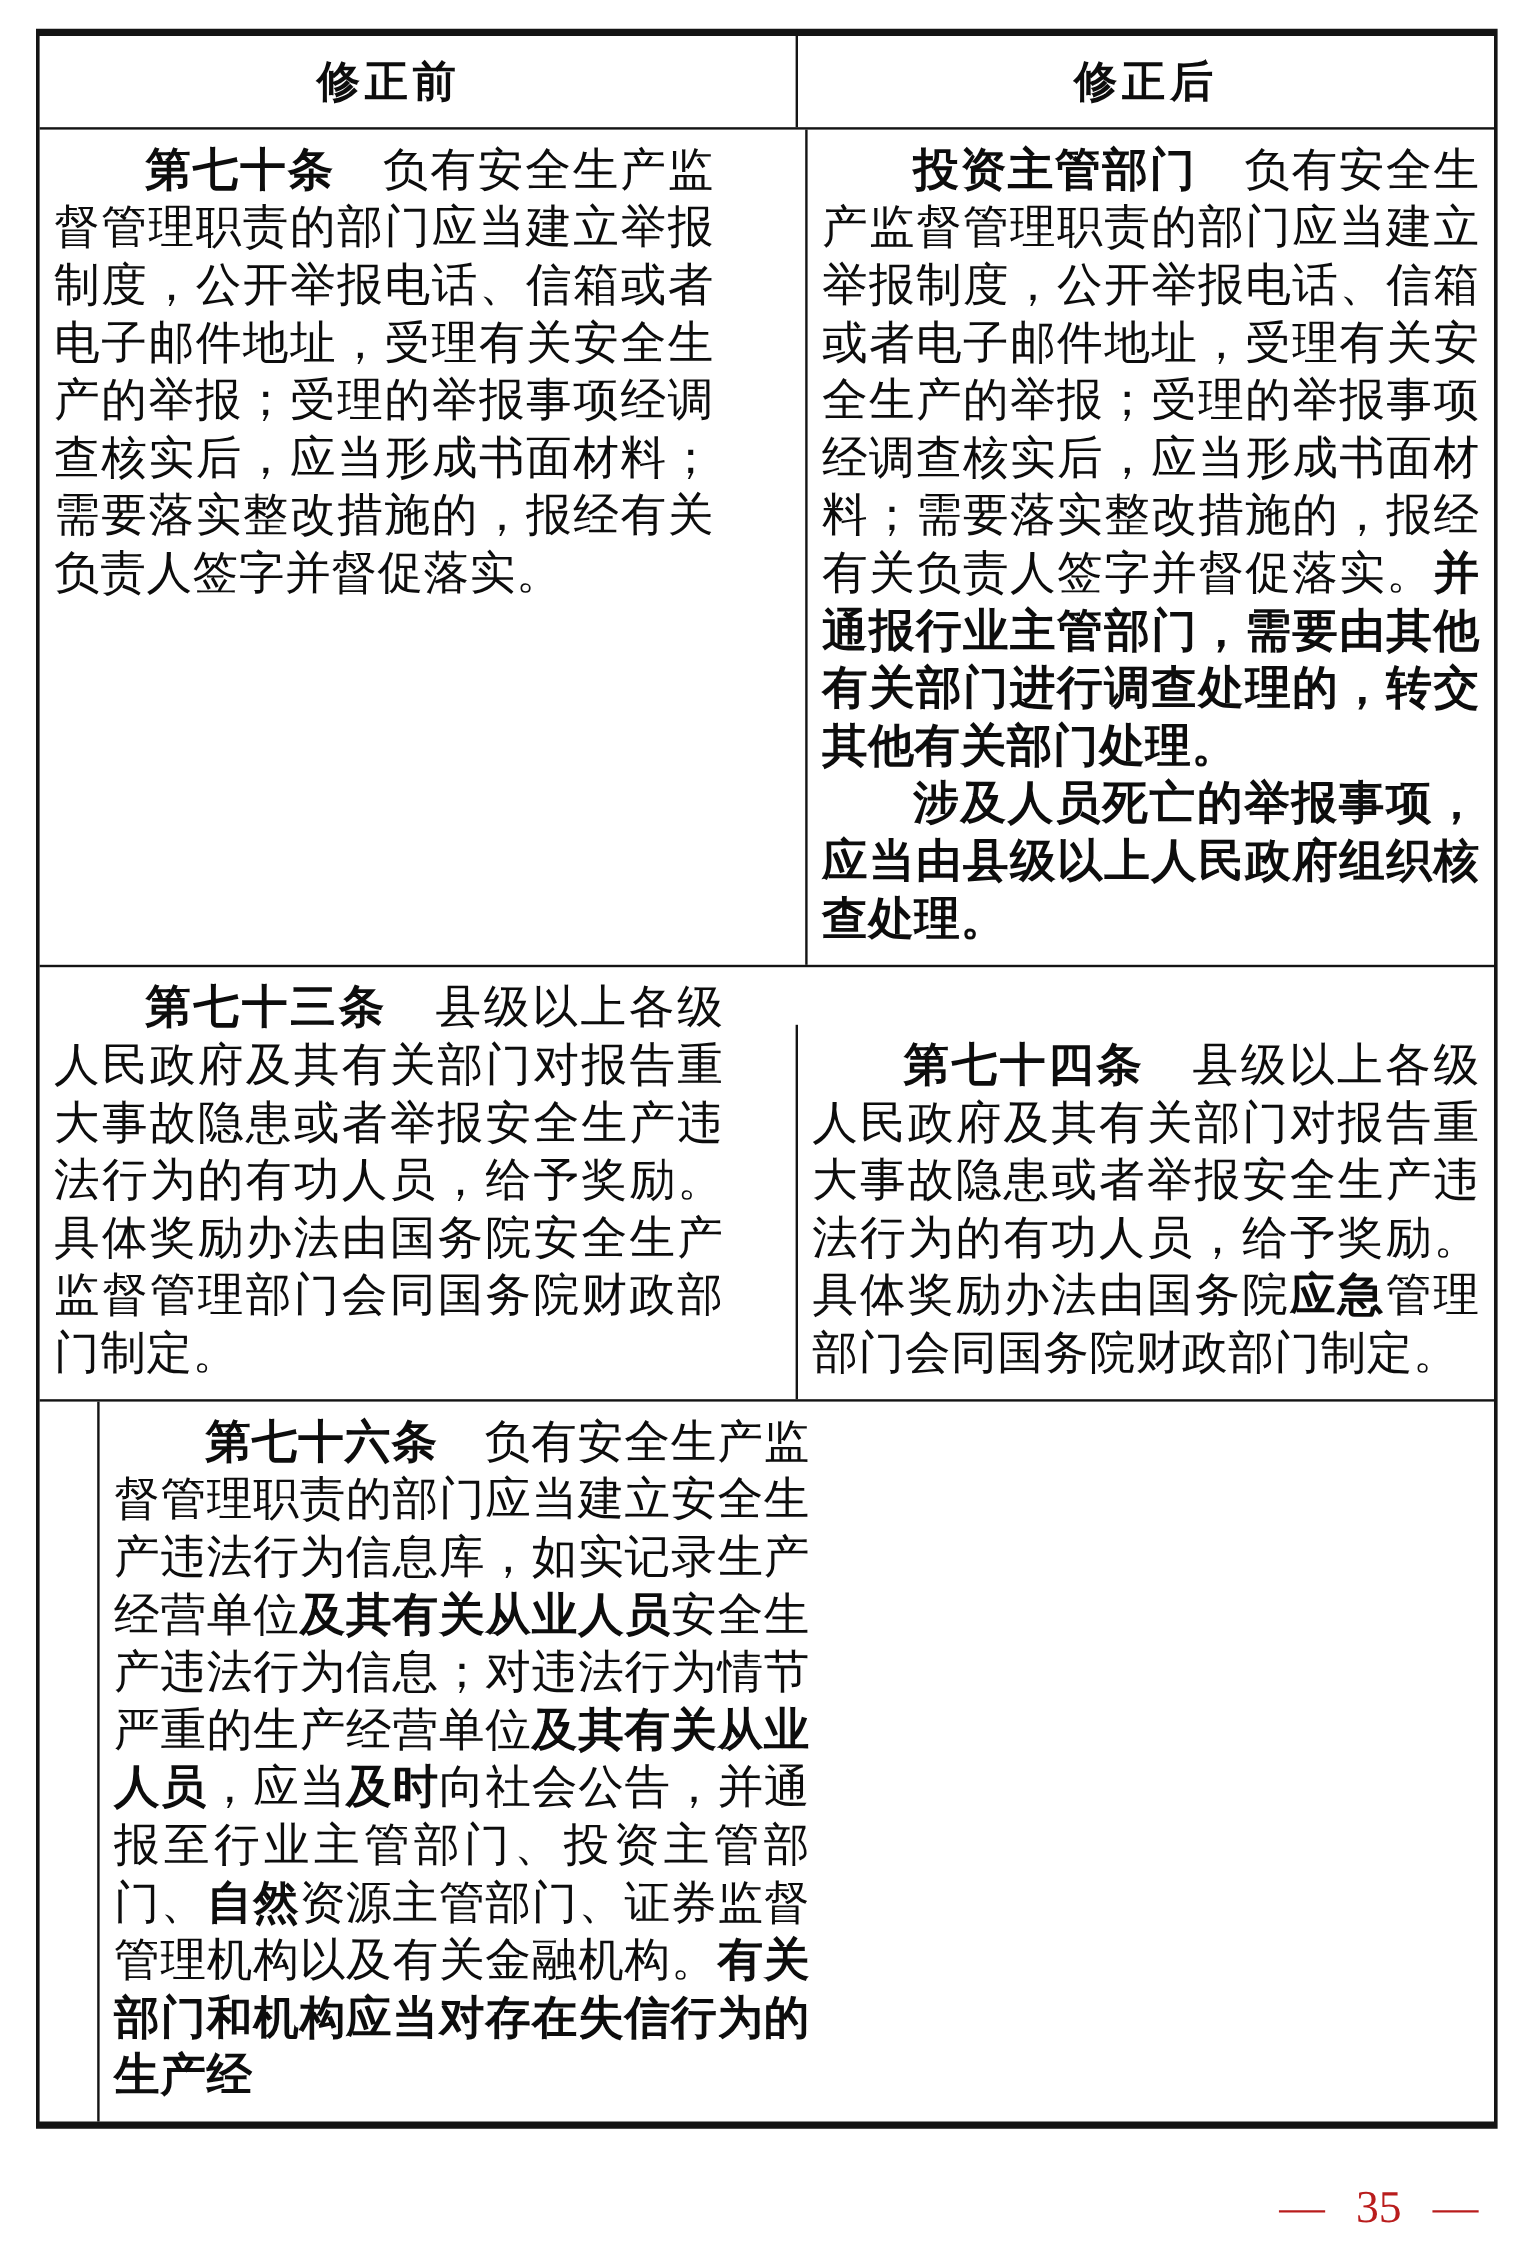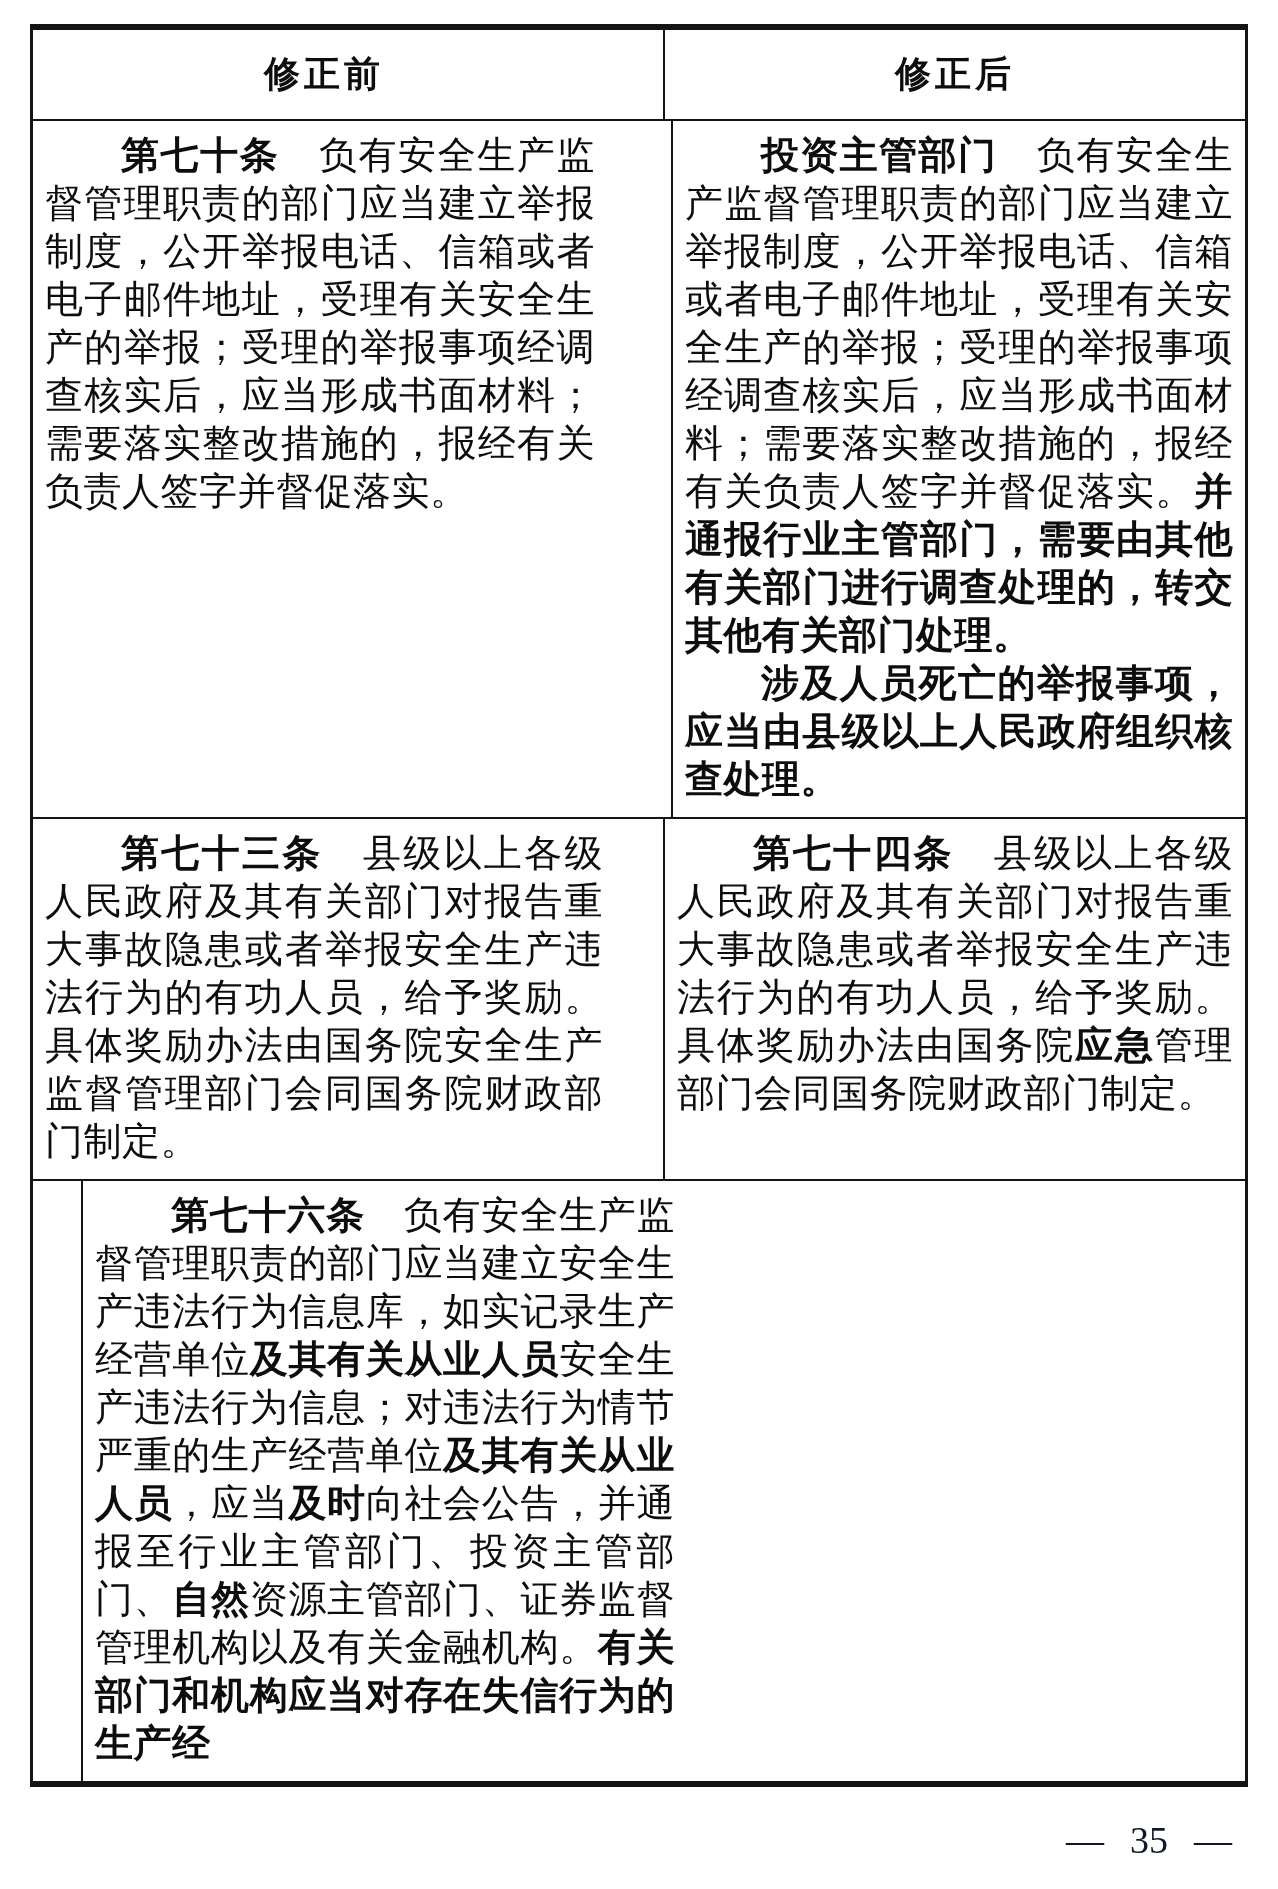--- a/index.html
+++ b/index.html
@@ -28,30 +28,30 @@
 
   .t-cell {
     width: 50%;
     padding: 10px 12px 14px 12px;
   }
   .t-cell.c-after { border-left: 2px solid #141414; margin-left: 48px; }
 
   .header-row { min-height: 76px; }
   .header-row .t-cell {
     display: flex; align-items: center; justify-content: center;
-    padding: 20px 12px;
+    padding: 7px 12px;
     font-family: "Liberation Sans", sans-serif;
     font-weight: bold;
     font-size: 36px;
     letter-spacing: 4px;
   }
 
   .row-1 { min-height: 182px; }
   .row-2 { min-height: 623px; gap: 16px; }
-  .row-3 { min-height: 313px; }
+  .row-3 { min-height: 313px; align-items: flex-end; }
   .row-4 { min-height: 549px; }
 
   .para {
     font-size: 38px;
     line-height: 48px;
     text-align: justify;
     text-indent: 2em;
     line-break: strict;
     letter-spacing: 0.5px;
   }
@@ -61,21 +61,21 @@
     font-weight: bold;
     font-family: "Liberation Sans", sans-serif;
   }
 
   .page-number {
     position: absolute;
     top: 1818px;
     right: 46px;
     font-size: 38px;
     font-family: "Liberation Serif", serif;
-    color: #0f172a;
+    color: #b91c1c;
     white-space: nowrap;
   }
   .page-number .dash { letter-spacing: 0; }
   .page-number .num { margin: 0 26px; }
 </style>
 </head>
 <body>
 
 <div class="doc-table">
 

